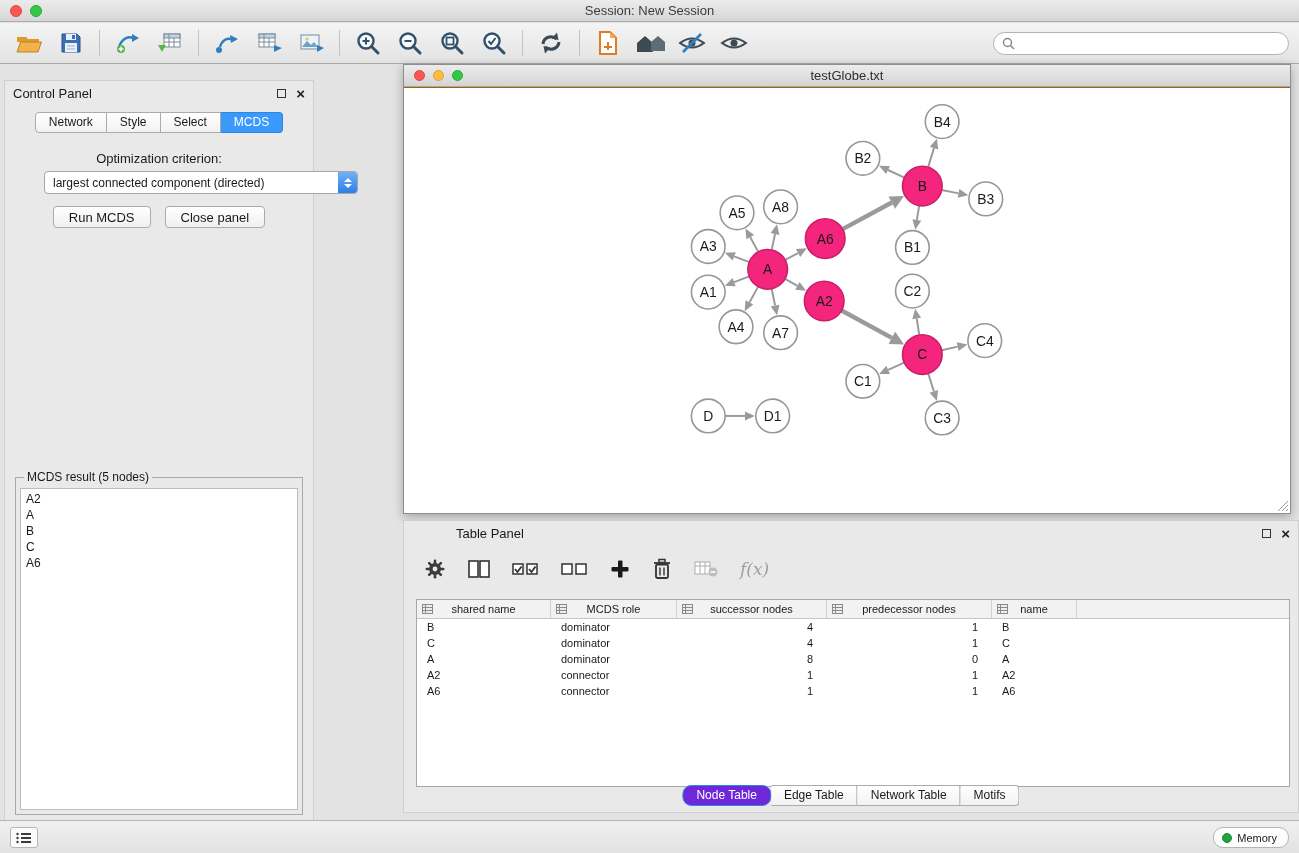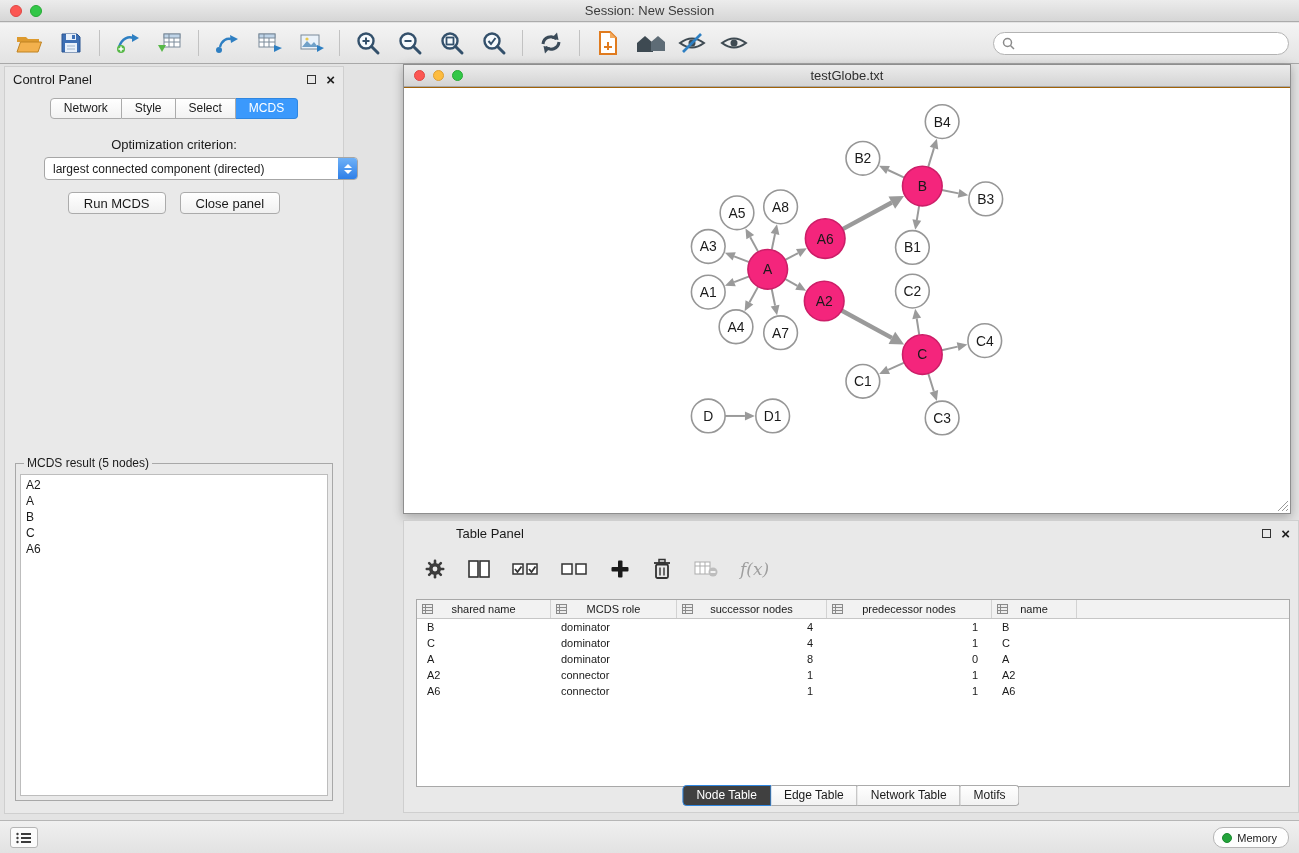--- a/index.html
+++ b/index.html
@@ -33,21 +33,21 @@
     display:flex; align-items:center; padding:0 8px; gap:5px; }
   .searchbox input { border:none; outline:none; flex:1; font-size:12px;
     font-family:"Liberation Sans",sans-serif; background:transparent; }
   
   .panel-header { height:24px; display:flex; align-items:center; padding:0 8px; }
   .ph-title { font-size:13px; color:#1A1A1A; }
   .ph-icons { margin-left:auto; display:flex; align-items:center; gap:10px; }
   .float-icon { width:9px; height:9px; border:1.5px solid #333; display:inline-block; }
   .close-icon { font-size:15px; font-weight:bold; color:#222; line-height:9px; }
   
-  .control-panel { position:absolute; left:4px; top:66px; width:340px; height:748px;
+  .control-panel { position:absolute; left:4px; top:80px; width:310px; height:748px;
     background:#E9E9E9; border:1px solid #CFCFCF; }
   .control-tabs { position:absolute; top:31px; left:0; right:0; display:flex; justify-content:center; }
   .ctab { height:21px; padding:0 13px; font-size:12px; font-family:inherit; color:#1A1A1A;
     background:linear-gradient(#FFFFFF,#F2F2F2); border:1px solid #ABABAB; border-left:none; line-height:19px;text-align:right; }
   .ctab:first-child { border-left:1px solid #ABABAB; border-radius:4px 0 0 4px; }
   .ctab:last-child { border-radius:0 4px 4px 0; }
   .ctab.active { background:#3B99FC; color:#FFFFFF; border-color:#2F86E0; }
   .opt-label { position:absolute; top:70px; width:100%; text-align:center; font-size:13px; }
   .dropdown { position:absolute; top:90px; left:39px; width:314px; height:23px;
     background:#FFFFFF; border:1px solid #A6A6A6; border-radius:4px;
@@ -94,21 +94,21 @@
   .th .hicon { position:absolute; left:5px; top:4px; }
   .th.filler { flex:1; border-right:none; }
   .trow { display:flex; height:16px; font-size:11px; }
   .td { display:flex; align-items:center; padding-left:10px; overflow:hidden; }
   .td.num { justify-content:flex-end; padding-left:0; padding-right:14px; }
   .bottom-tabs { position:absolute; bottom:6px; left:50%; transform:translateX(-50%); display:flex; }
   .btab { height:21px; padding:0 13px; font-size:12px; font-family:inherit; color:#1A1A1A;
     background:linear-gradient(#FFFFFF,#F2F2F2); border:1px solid #ABABAB; border-left:none; line-height:19px; }
   .btab:first-child { border-left:1px solid #ABABAB; border-radius:4px 0 0 4px; }
   .btab:last-child { border-radius:0 4px 4px 0; }
-  .btab.active { background:#404040; color:#FFFFFF; border-color:#2F86E0; }
+  .btab.active { background:#6d28d9; color:#FFFFFF; border-color:#2F86E0;border-radius:9px; }
   
   .statusbar { position:absolute; left:0; right:0; bottom:0; height:33px;
     background:linear-gradient(#F0F0F0,#E2E2E2); border-top:1px solid #B6B6B6; }
   .list-btn { position:absolute; left:10px; top:6px; width:28px; height:21px;
     background:#FBFBFB; border:1px solid #B5B5B5; border-radius:3px;
     display:flex; align-items:center; justify-content:center; }
   .memory-btn { position:absolute; right:10px; top:6px; height:21px; padding:0 11px 0 8px;
     background:#FDFDFD; border:1px solid #B5B5B5; border-radius:10px;
     display:flex; align-items:center; gap:5px; font-size:11px; font-family:inherit; color:#1A1A1A; }
   .memory-dot { width:10px; height:10px; border-radius:50%; background:#23A33B; border:1px solid #1B8A2F; }

